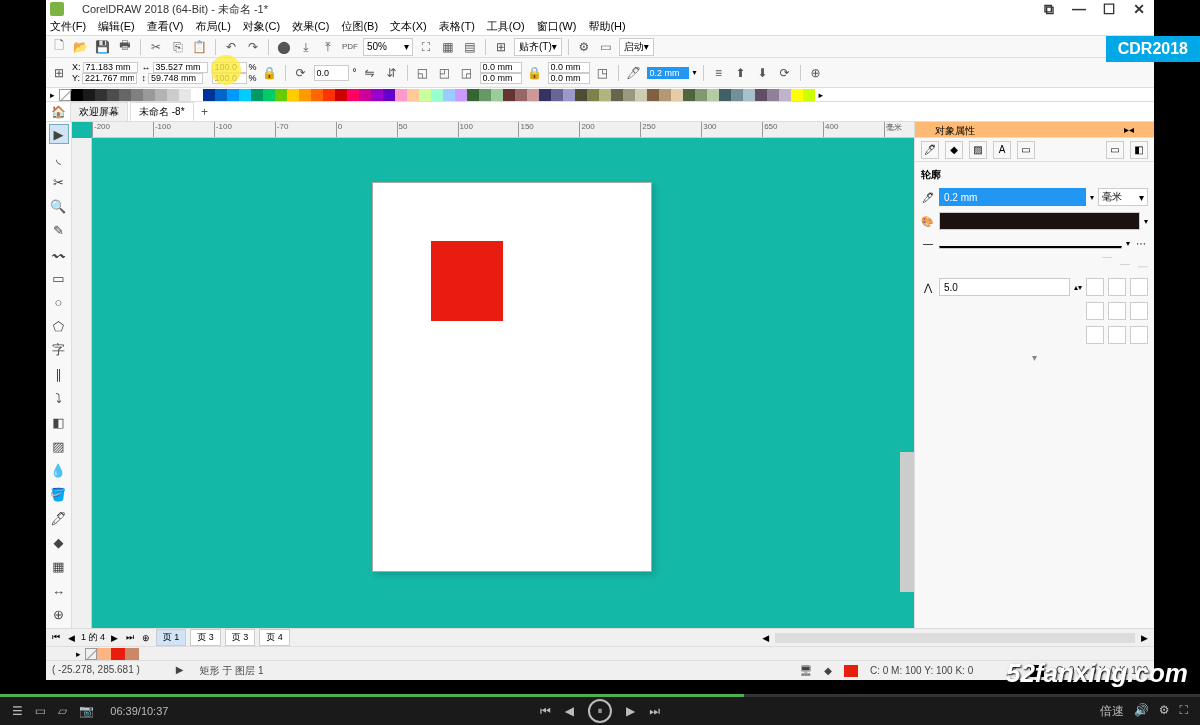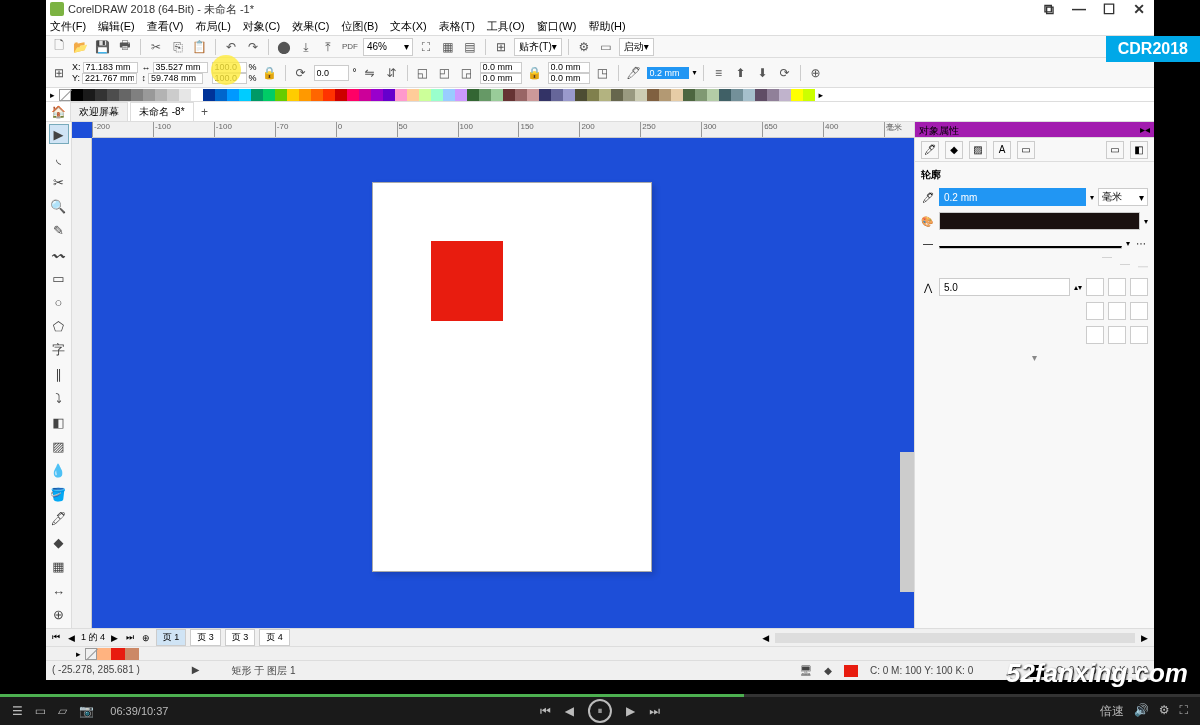--- a/index.html
+++ b/index.html
@@ -1,20 +1,20 @@
 <!DOCTYPE html>
 <html><head>
 <meta charset="utf-8">
 <style>
 * { margin: 0; padding: 0; box-sizing: border-box; font-family: "Microsoft YaHei", Arial, sans-serif; }
 body { background: #000; width: 1200px; height: 725px; overflow: hidden; position: relative; }
 .app { position: absolute; left: 46px; top: 0; width: 1108px; height: 680px; background: #f0f0f0; display: flex; flex-direction: column; }
 .titlebar { height: 18px; background: #fff; display: flex; align-items: center; padding: 0 4px; font-size: 11px; color: #333; }
 .title-icon { width: 14px; height: 14px; background: #7cb342; border-radius: 2px; margin-right: 4px; }
-.title-text { flex: 1; }
+.title-text { flex: 1; margin-left: 14px; }
 .win-btns { display: flex; gap: 8px; font-size: 14px; }
 .win-btn { width: 22px; text-align: center; cursor: pointer; font-weight: bold; }
 .menubar { height: 18px; background: #fff; display: flex; align-items: center; padding-left: 4px; font-size: 11px; gap: 12px; border-bottom: 1px solid #ddd; }
 .menu-item { cursor: pointer; }
 .toolbar1 { height: 22px; background: #f8f8f8; display: flex; align-items: center; padding: 0 4px; gap: 4px; border-bottom: 1px solid #ddd; }
 .tb-btn { width: 18px; height: 18px; display: flex; align-items: center; justify-content: center; cursor: pointer; font-size: 12px; color: #555; }
 .sep { width: 1px; height: 16px; background: #ccc; margin: 0 2px; }
 .zoom-dd { width: 50px; height: 18px; border: 1px solid #ccc; font-size: 10px; display: flex; align-items: center; padding: 0 3px; background: #fff; }
 .snap-dd { height: 18px; border: 1px solid #ccc; font-size: 10px; display: flex; align-items: center; padding: 0 4px; background: #fff; }
 .propbar { height: 30px; background: #f8f8f8; display: flex; align-items: center; padding: 0 4px; gap: 4px; border-bottom: 1px solid #ddd; font-size: 10px; }
@@ -27,49 +27,49 @@
 .swatch { width: 12px; height: 12px; cursor: pointer; }
 .no-color { width: 12px; height: 12px; border: 1px solid #999; position: relative; }
 .no-color::after { content: ""; position: absolute; width: 16px; height: 1px; background: #999; top: 5px; left: -2px; transform: rotate(-45deg); }
 .tabbar { height: 20px; background: #fff; display: flex; align-items: center; padding-left: 4px; font-size: 10px; border-bottom: 1px solid #ddd; gap: 2px; }
 .tab { padding: 2px 8px; cursor: pointer; background: #f0f0f0; border: 1px solid #ddd; border-bottom: none; }
 .tab.active { background: #fff; }
 .workspace { flex: 1; display: flex; overflow: hidden; position: relative; }
 .toolbox { width: 26px; background: #f8f8f8; border-right: 1px solid #ddd; display: flex; flex-direction: column; align-items: center; padding-top: 2px; gap: 4px; }
 .tool { width: 20px; height: 20px; display: flex; align-items: center; justify-content: center; cursor: pointer; font-size: 13px; color: #444; }
 .tool.active { background: #d0e4f5; border: 1px solid #7ab; }
-.canvas-area { flex: 1; position: relative; background: #1d4ed8; overflow: hidden; }
+.canvas-area { flex: 1; position: relative; background: #14b8a6; overflow: hidden; }
 .ruler-h { position: absolute; top: 0; left: 20px; right: 0; height: 16px; background: #f0f0f0; border-bottom: 1px solid #ccc; font-size: 8px; display: flex; }
 .ruler-v { position: absolute; top: 16px; left: 0; bottom: 0; width: 20px; background: #f0f0f0; border-right: 1px solid #ccc; }
 .ruler-tick { flex: 1; border-left: 1px solid #999; font-size: 8px; padding-left: 1px; color: #666; }
 .page { position: absolute; left: 300px; top: 60px; width: 280px; height: 390px; background: #fff; border: 1px solid #aaa; box-shadow: 3px 3px 6px rgba(0,0,0,0.15); }
 .red-rect { position: absolute; left: 58px; top: 58px; width: 72px; height: 80px; background: #e81c0f; }
 .scroll-v { position: absolute; right: 0; top: 330px; width: 14px; height: 140px; background: #ccc; }
 .docker { width: 240px; background: #f8f8f8; border-left: 1px solid #ddd; display: flex; flex-direction: column; }
-.docker-hdr { height: 16px; font-size: 10px; padding: 2px 4px; border-bottom: 1px solid #ddd; display: flex; justify-content: space-between; background: #a21caf; }
+.docker-hdr { height: 16px; font-size: 10px; padding: 2px 20px; border-bottom: 1px solid #ddd; display: flex; justify-content: space-between; background: #fdba74; }
 .docker-tabs { height: 24px; display: flex; align-items: center; gap: 6px; padding: 0 6px; border-bottom: 1px solid #ddd; justify-content: space-between; }
 .dtab { width: 18px; height: 18px; border: 1px solid #ccc; cursor: pointer; display: flex; align-items: center; justify-content: center; font-size: 10px; }
 .docker-body { padding: 6px; font-size: 10px; }
 .docker-title { font-size: 10px; font-weight: bold; margin-bottom: 6px; }
 .dk-row { display: flex; align-items: center; gap: 4px; margin-bottom: 6px; }
 .dk-input { flex: 1; height: 18px; border: 1px solid #2196f3; background: #2196f3; color: #fff; font-size: 10px; padding: 0 4px; }
 .dk-input2 { flex: 1; height: 18px; border: 1px solid #ccc; background: #fff; font-size: 10px; padding: 0 4px; }
 .dk-color { flex: 1; height: 18px; border: 1px solid #ccc; background: #1a1110; }
 .dk-dd { width: 50px; height: 18px; border: 1px solid #ccc; font-size: 10px; background: #fff; display: flex; align-items: center; padding: 0 3px; }
 .dk-icon { width: 14px; height: 14px; display: flex; align-items: center; justify-content: center; font-size: 10px; }
 .corner-grid { display: flex; gap: 4px; margin-left: auto; }
 .corner-btn { width: 18px; height: 18px; border: 1px solid #ccc; background: #fff; }
 .pagebar { height: 18px; background: #f0f0f0; display: flex; align-items: center; font-size: 9px; border-top: 1px solid #ddd; padding: 0 4px; gap: 4px; }
 .pg-nav { cursor: pointer; padding: 0 2px; }
 .pg-tab { padding: 1px 6px; border: 1px solid #ccc; background: #fff; cursor: pointer; }
 .pg-tab.active { background: #d0e4f5; }
 .miniswatches { height: 14px; display: flex; align-items: center; padding-left: 30px; gap: 0; background: #f0f0f0; border-top: 1px solid #ddd; }
 .mini-sw { width: 14px; height: 12px; }
 .statusbar { height: 20px; background: #f0f0f0; display: flex; align-items: center; font-size: 10px; padding: 0 6px; border-top: 1px solid #ddd; color: #444; }
-.status-l { flex: 1; display: flex; gap: 32px; }
+.status-l { flex: 1; display: flex; gap: 16px; }
 .status-r { display: flex; gap: 12px; align-items: center; }
 .fill-sw { width: 14px; height: 12px; background: #e81c0f; display: inline-block; vertical-align: middle; }
 .outline-sw { width: 14px; height: 12px; background: #000; display: inline-block; vertical-align: middle; }
 .video-bar { position: absolute; left: 0; right: 0; bottom: 0; height: 28px; background: #1a1a1a; display: flex; align-items: center; padding: 0 12px; gap: 12px; color: #bbb; font-size: 11px; }
 .vb-btn { cursor: pointer; font-size: 12px; }
 .vb-time { margin-left: 4px; }
 .vb-center { position: absolute; left: 50%; transform: translateX(-50%); display: flex; gap: 14px; align-items: center; }
 .vb-play { width: 24px; height: 24px; border: 2px solid #bbb; border-radius: 50%; display: flex; align-items: center; justify-content: center; font-size: 10px; }
 .vb-right { margin-left: auto; display: flex; gap: 10px; }
 .progress { position: absolute; left: 0; right: 0; bottom: 28px; height: 3px; background: #333; }
@@ -123,21 +123,21 @@
     <span class="tb-btn">📋</span>
     <div class="sep"></div>
     <span class="tb-btn">↶</span>
     <span class="tb-btn">↷</span>
     <div class="sep"></div>
     <span class="tb-btn">⬤</span>
     <span class="tb-btn">⤓</span>
     <span class="tb-btn">⤒</span>
     <span class="tb-btn" style="font-size:8px">PDF</span>
     <div class="zoom-dd">
-        <span>46%</span>
+        <span>50%</span>
         <span style="margin-left:auto">▾</span>
       </div>
     <span class="tb-btn">⛶</span>
     <span class="tb-btn">▦</span>
     <span class="tb-btn">▤</span>
     <div class="sep"></div>
     <span class="tb-btn">⊞</span>
     <div class="snap-dd"><span>贴齐(T)</span> ▾</div>
     <div class="sep"></div>
     <span class="tb-btn">⚙</span>

